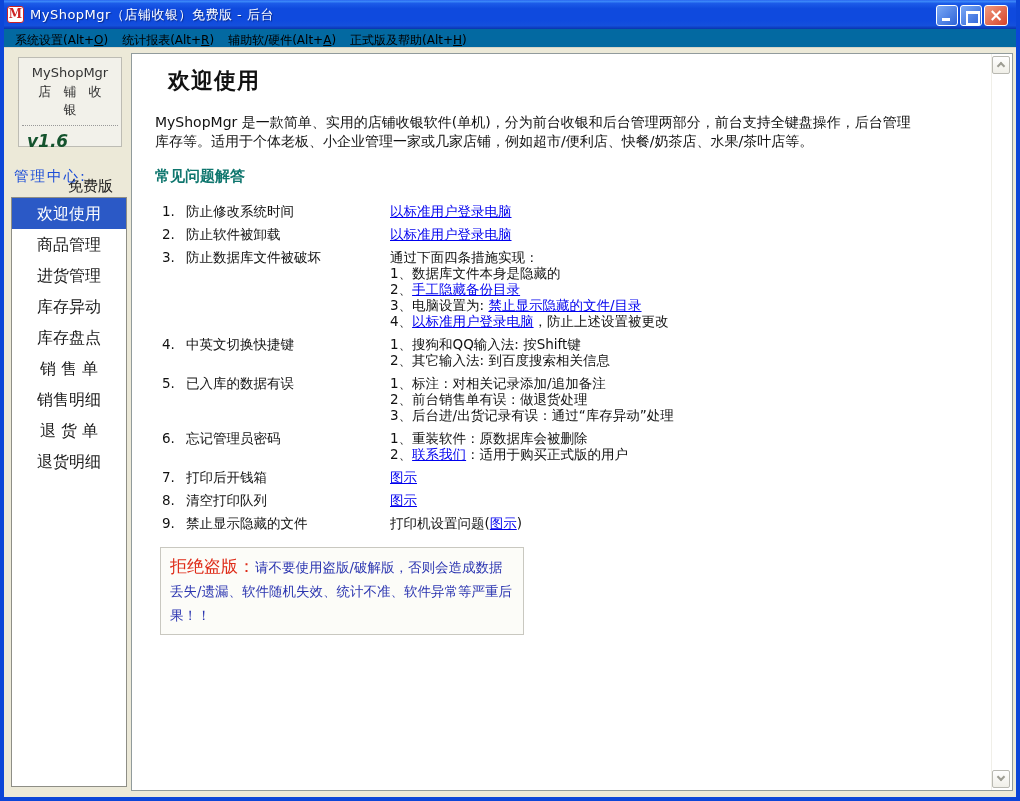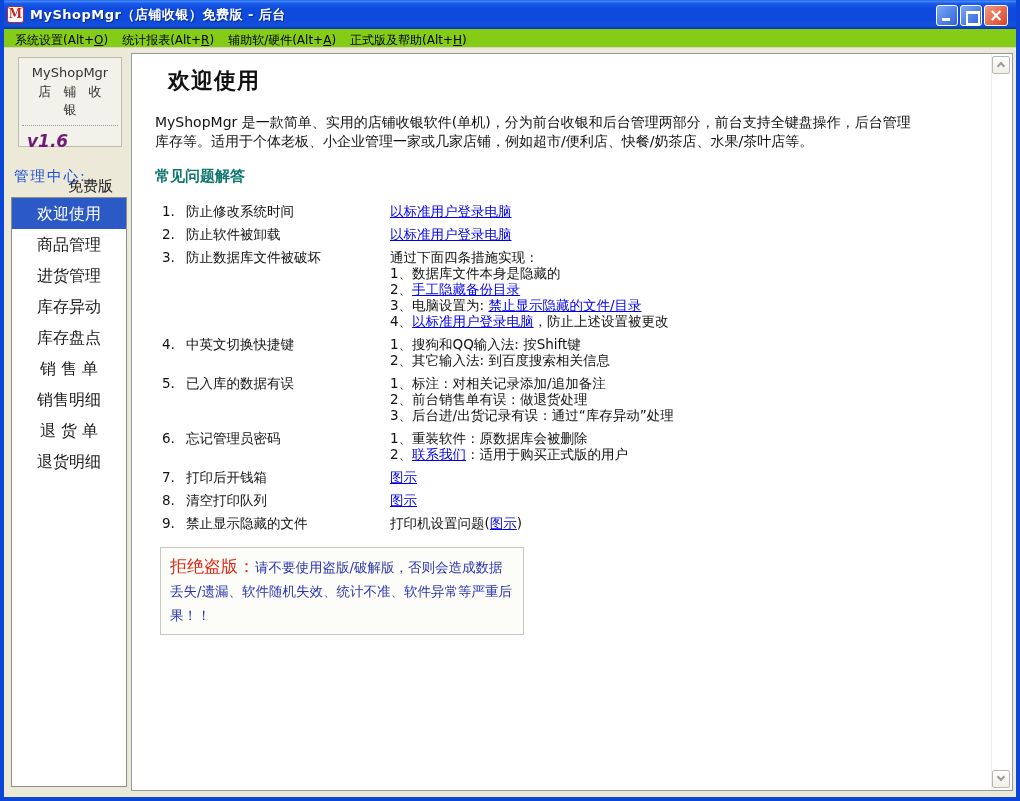--- a/index.html
+++ b/index.html
@@ -4,39 +4,39 @@
 <style>
   html,body{margin:0;padding:0;background:#d6d2c2;}
   *{box-sizing:border-box;font-family:"DejaVu Sans","Liberation Sans",sans-serif;}
   .window{position:relative;width:1020px;height:801px;background:#ECE9D8;overflow:hidden;
           border-left:4px solid #0C46D8;border-right:4px solid #0C46D8;border-bottom:4px solid #0C46D8;}
   
   .titlebar{position:absolute;left:-4px;top:0;width:1020px;height:29px;
     background:linear-gradient(to bottom,#2a66f0 0%,#3a86f8 5%,#1c5be8 12%,#0f4ade 30%,#0f4ade 70%,#1450dc 88%,#0a34ae 100%);}
   .app-icon{position:absolute;left:7px;top:6px;width:17px;height:17px;background:#fff;border:1px solid #c22;
     border-radius:3px;color:#c22;font-weight:bold;font-size:12px;line-height:15px;text-align:center;font-family:"DejaVu Serif","Liberation Serif",serif;}
-  .title-text{position:absolute;left:30px;top:6px;color:#fff;font-weight:bold;font-size:13px;
+  .title-text{position:absolute;left:30px;top:6px;color:#fff;font-weight:normal;font-size:13px;
     text-shadow:1px 1px 1px #0a2a8a;letter-spacing:.5px;white-space:nowrap;text-align:right;}
   .winbtn{position:absolute;top:5px;width:22px;height:21px;border:1px solid #fff;border-radius:3px;}
   .btn-min{left:936px;background:linear-gradient(135deg,#7BA9F5,#2E63D8);}
   .btn-max{left:960px;background:linear-gradient(135deg,#7BA9F5,#2E63D8);}
   .btn-close{left:984px;width:24px;background:linear-gradient(135deg,#F09B80,#D8432A);}
   .btn-min::after{content:"";position:absolute;left:5px;bottom:4px;width:8px;height:3px;background:#fff;}
   .btn-max::after{content:"";position:absolute;left:5px;top:5px;width:10px;height:9px;border:2px solid #fff;border-top-width:3px;}
   .btn-close::after{content:"×";position:absolute;left:0;top:-1px;width:100%;text-align:center;color:#fff;font-size:17px;font-weight:bold;line-height:21px;}
   
-  .menubar{position:absolute;left:0;top:29px;width:1012px;height:19px;background:#84cc16;
+  .menubar{position:absolute;left:0;top:29px;width:1012px;height:19px;background:#0369a1;
     border-bottom:1px solid #d8d4c8;padding-left:4px;white-space:nowrap;}
   .menu-item{display:inline-block;padding:0 7px;font-size:12px;line-height:19px;color:#000;cursor:default;}
   .menu-item u{text-decoration:underline;}
   
   .logo-box{position:absolute;left:14px;top:57px;width:104px;height:90px;background:#F2F1EA;border:1px solid #BDBCB4;}
   .logo-name{font-size:13px;color:#333;text-align:center;padding-top:7px;}
   .logo-sub{font-size:13px;color:#333;text-align:center;letter-spacing:4px;padding:3px 0 6px 4px;border-bottom:1px dotted #999;margin:0 3px;}
-  .logo-ver{font-size:17px;font-style:italic;font-weight:bold;color:#701a75;padding:5px 0 0 8px;}
+  .logo-ver{font-size:17px;font-style:italic;font-weight:bold;color:#14532d;padding:5px 0 0 8px;}
   .logo-ed{font-size:15px;color:#222;text-align:right;padding-right:8px;margin-top:26px;}
   .mgmt-label{position:absolute;left:10px;top:167px;font-size:14.5px;color:#1d4ed8;letter-spacing:2px;}
   .listbox{position:absolute;left:7px;top:197px;width:116px;height:590px;background:#fff;border:1px solid #8E8E86;overflow:hidden;}
   .side-item{height:31px;line-height:31px;text-align:center;font-size:16px;color:#1a1a1a;cursor:default;}
   .side-item.active{background:#2B59C6;color:#fff;}
   
   .content-panel{position:absolute;left:127px;top:53px;width:882px;height:738px;background:#fff;border:1px solid #919B9C;}
   .scrollbar{position:absolute;right:0;top:0;width:21px;height:100%;background:#fff;border-left:1px solid #F0EFE8;}
   .scrollbtn{position:absolute;right:2px;width:18px;height:18px;background:linear-gradient(to bottom,#FEFEFE,#F0EFE8);
     border:1px solid #B9B9B2;border-radius:2px;}

